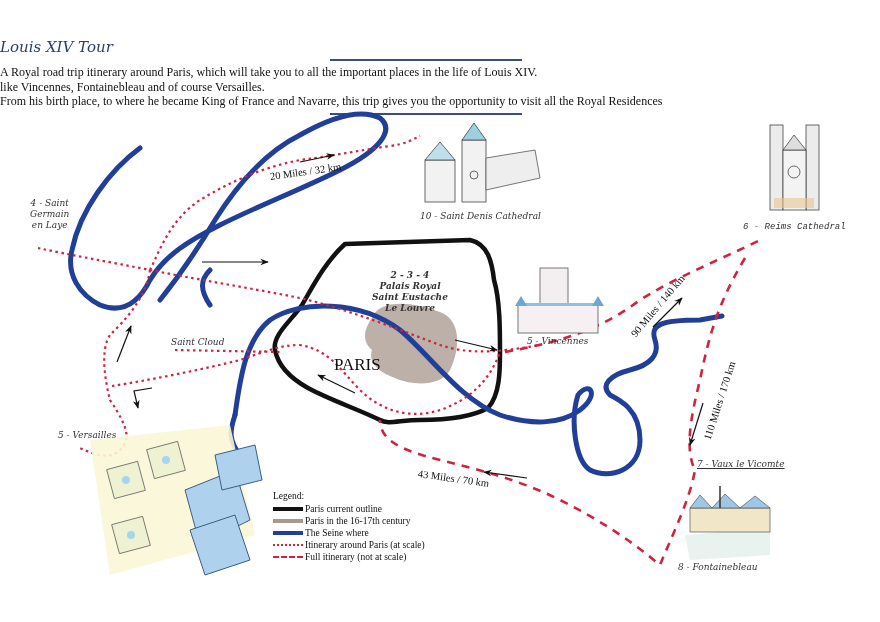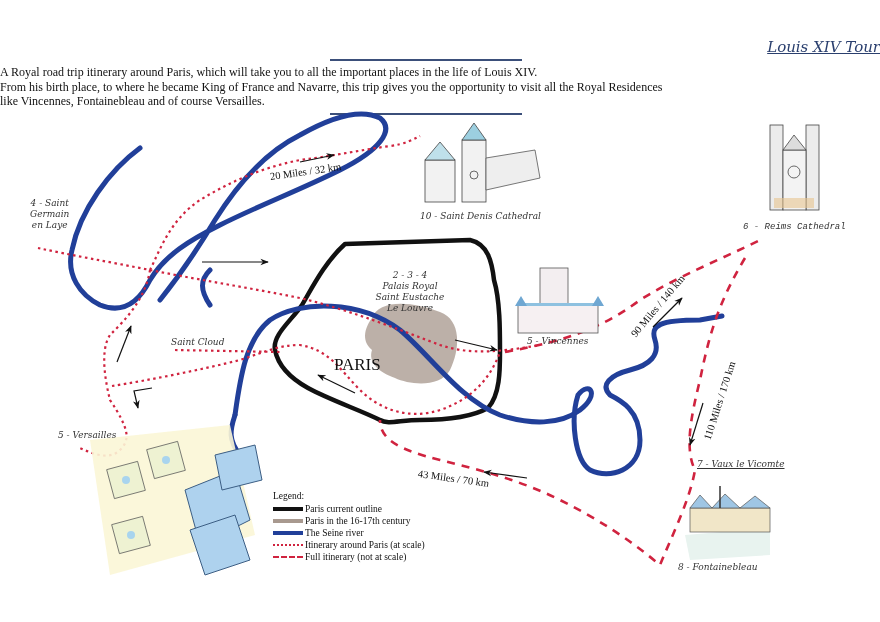--- a/index.html
+++ b/index.html
@@ -1,17 +1,17 @@
 <!DOCTYPE html>
 <html><head>
 <meta charset="utf-8">
 <style>
   html, body { margin:0; padding:0; background:#ffffff; }
   body { width:880px; height:622px; position:relative; overflow:hidden; font-family:"Liberation Serif", serif; color:#1a1a1a; }
-  .title { position:absolute; left:0; width:880px; top:38px; text-align:right; font-family:"DejaVu Serif", serif; font-style:italic; font-size:15px; color:#2a3f6e;text-decoration:underline; }
+  .title { position:absolute; left:0; width:880px; top:38px; text-align:left; font-family:"DejaVu Serif", serif; font-style:italic; font-size:15px; color:#2a3f6e; }
   .title-rule { position:absolute; height:2px; background:#3b4f7a; }
   .intro { position:absolute; left:0; width:880px; top:65px; font-size:12px; line-height:14.5px; color:#111; }
   .intro div { white-space:nowrap; }
   svg.map { position:absolute; left:0; top:0; }
   .lbl { position:absolute; font-family:"DejaVu Serif", serif; font-style:italic; font-size:9px; color:#333; white-space:nowrap; }
   .dist { position:absolute; font-family:"Liberation Serif", serif; font-size:10.5px; color:#111; white-space:nowrap; transform-origin:left center; }
   .paris { position:absolute; font-family:Liberation Serif, serif; font-size:17px; color:#111; }
   .legend { position:absolute; left:273px; top:491px; font-family:"Liberation Serif", serif; font-size:9.5px; color:#111; }
   .legend .hd { margin-bottom:2px; }
   .legend .row { display:flex; align-items:center; height:12px; }
@@ -19,22 +19,22 @@
   .legend .sw.dots { height:0; border-top:2px dotted #d0233f; background:none; }
   .legend .sw.dash { height:0; border-top:2.5px dashed #d0233f; background:none; }
 </style>
 </head>
 <body>
 
 <div class="title">Louis XIV Tour</div>
 <div class="title-rule" style="left:330px; top:59px; width:192px;"></div>
 <div class="intro">
   <div>A Royal road trip itinerary around Paris, which will take you to all the important places in the life of Louis XIV.</div>
+  <div>like Vincennes, Fontainebleau and of course Versailles.</div>
   <div>From his birth place, to where he became King of France and Navarre, this trip gives  you the opportunity to visit all the Royal Residences</div>
-  <div>like Vincennes, Fontainebleau and of course Versailles.</div>
 </div>
 <div class="title-rule" style="left:330px; top:113px; width:192px;"></div>
 
 <svg class="map" width="880" height="622" viewBox="0 0 880 622">
   <defs>
     <marker id="arr" viewBox="0 0 10 10" refX="9" refY="5" markerWidth="7" markerHeight="7" orient="auto">
       <path d="M0,1 L10,5 L0,9 L3,5 z" fill="#111"></path>
     </marker>
   </defs>
 
@@ -104,21 +104,21 @@
     <polygon points="215,455 255,445 262,480 222,490" fill="#aed2ee" stroke="#3c5e84" stroke-width="1"></polygon>
     <polygon points="190,530 235,515 250,560 205,575" fill="#aed2ee" stroke="#3c5e84" stroke-width="1"></polygon>
   </g>
 </svg>
 
 <div class="lbl" style="left:30px; top:198px; line-height:11px; text-align:center;">
   <div>4 - Saint</div>
   <div>Germain</div>
   <div>en Laye</div>
 </div>
-<div class="lbl" style="left:370px; top:270px; line-height:11px; text-align:center; width:80px;">
+<div class="lbl" style="left:370px; top:270px; line-height:11px; text-align:center; width:80px;font-weight:bold;">
   <div>2 - 3 - 4</div>
   <div>Palais Royal</div>
   <div>Saint Eustache</div>
   <div>Le Louvre</div>
 </div>
 <div class="lbl" style="left:527px; top:336px;">5 - Vincennes</div>
 <div class="lbl" style="left:743px; top:222px;font-family:Liberation Mono, monospace;">6 - Reims Cathedral</div>
 <div class="lbl" style="left:697px; top:459px;text-decoration:underline;">7 - Vaux le Vicomte</div>
 <div class="lbl" style="left:678px; top:562px;">8 - Fontainebleau</div>
 <div class="lbl" style="left:58px; top:430px;">5 - Versailles</div>
@@ -136,21 +136,21 @@
   <div class="row">
     <span class="sw" style="background:#111;"></span>
     <span>Paris current outline</span>
   </div>
   <div class="row">
     <span class="sw" style="background:#a8998f;"></span>
     <span>Paris in the 16-17th century</span>
   </div>
   <div class="row">
     <span class="sw" style="background:#213f99;"></span>
-    <span>The Seine river</span>
+    <span>The Seine where</span>
   </div>
   <div class="row">
     <span class="sw dots"></span>
     <span>Itinerary around Paris (at scale)</span>
   </div>
   <div class="row">
     <span class="sw dash"></span>
     <span>Full itinerary (not at scale)</span>
   </div>
 </div>

